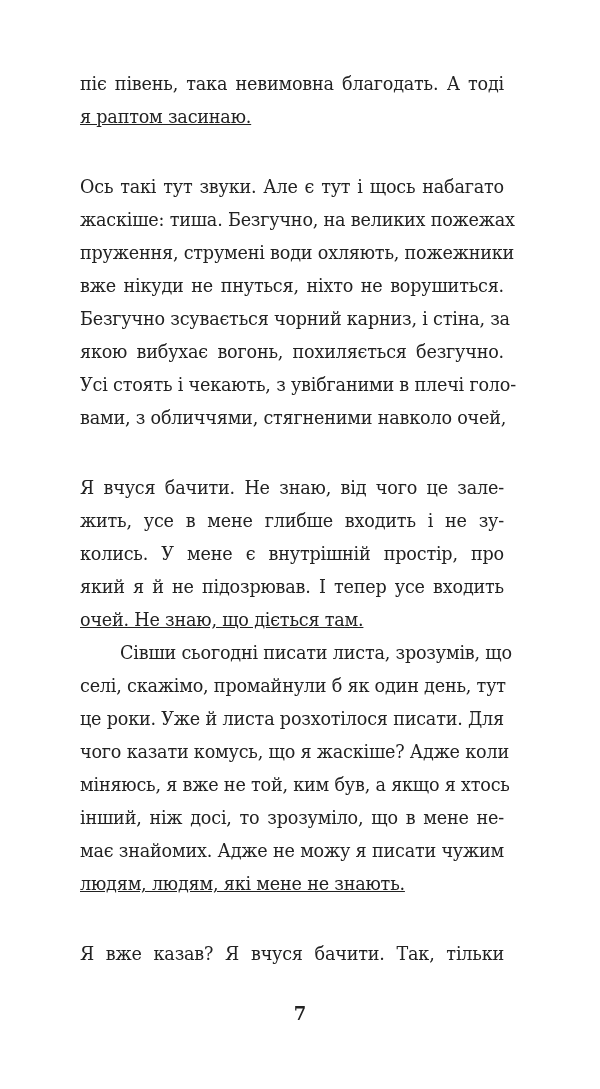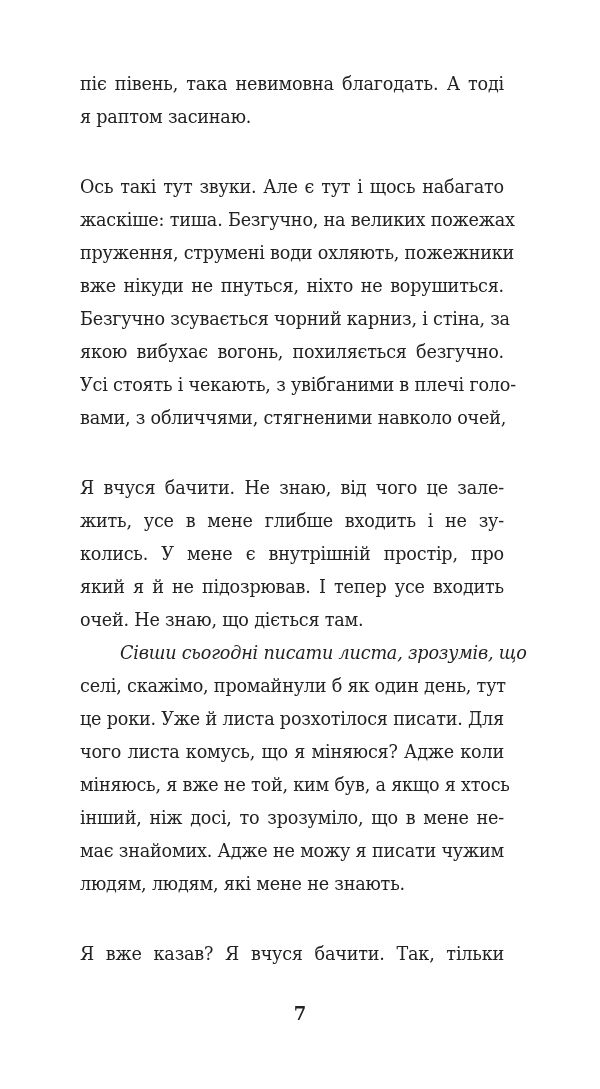--- a/index.html
+++ b/index.html
@@ -4,22 +4,22 @@
   <style>
     html, body { margin: 0; padding: 0; background: #ffffff; }
     body { width: 600px; height: 1089px; position: relative; overflow: hidden; }
     .page {
       position: absolute; left: 80px; top: 68px; width: 424px;
       font-family: "DejaVu Serif", "Liberation Serif", serif;
       font-size: 17.6px; line-height: 33px; color: #222;
       letter-spacing: -0.2px;
     }
     .line { display: block; white-space: nowrap; text-align: justify; text-align-last: justify; height: 33px; }
-    .line.last { text-align-last: left; }
-    .line.indent { padding-left: 40px; font-style: italic; }
+    .line.last { text-align-last: left; text-decoration: underline; }
+    .line.indent { padding-left: 40px; }
     .gap { height: 37px; }
     .folio {
       position: absolute; top: 1003px; left: 0; width: 600px; text-align: center;
       font-family: "DejaVu Serif", "Liberation Serif", serif; font-size: 18px; color: #222; font-weight: bold;
     }
   </style>
 </head>
 <body>
 
 <div class="page">
@@ -43,21 +43,21 @@
     <span class="line">Я вчуся бачити. Не знаю, від чого це зале-</span>
     <span class="line">жить, усе в мене глибше входить і не зу-</span>
     <span class="line">колись. У мене є внутрішній простір, про</span>
     <span class="line">який я й не підозрював. І тепер усе входить</span>
     <span class="line last">очей. Не знаю, що діється там.</span>
   </div>
   <div>
     <span class="line indent">Сівши сьогодні писати листа, зрозумів, що</span>
     <span class="line">селі, скажімо, промайнули б як один день, тут</span>
     <span class="line">це роки. Уже й листа розхотілося писати. Для</span>
-    <span class="line">чого листа комусь, що я міняюся? Адже коли</span>
+    <span class="line">чого казати комусь, що я жаскіше? Адже коли</span>
     <span class="line">міняюсь, я вже не той, ким був, а якщо я хтось</span>
     <span class="line">інший, ніж досі, то зрозуміло, що в мене не-</span>
     <span class="line">має знайомих. Адже не можу я писати чужим</span>
     <span class="line last">людям, людям, які мене не знають.</span>
   </div>
   <div class="gap"></div>
   <div>
     <span class="line">Я вже казав? Я вчуся бачити. Так, тільки</span>
 
   </div>

